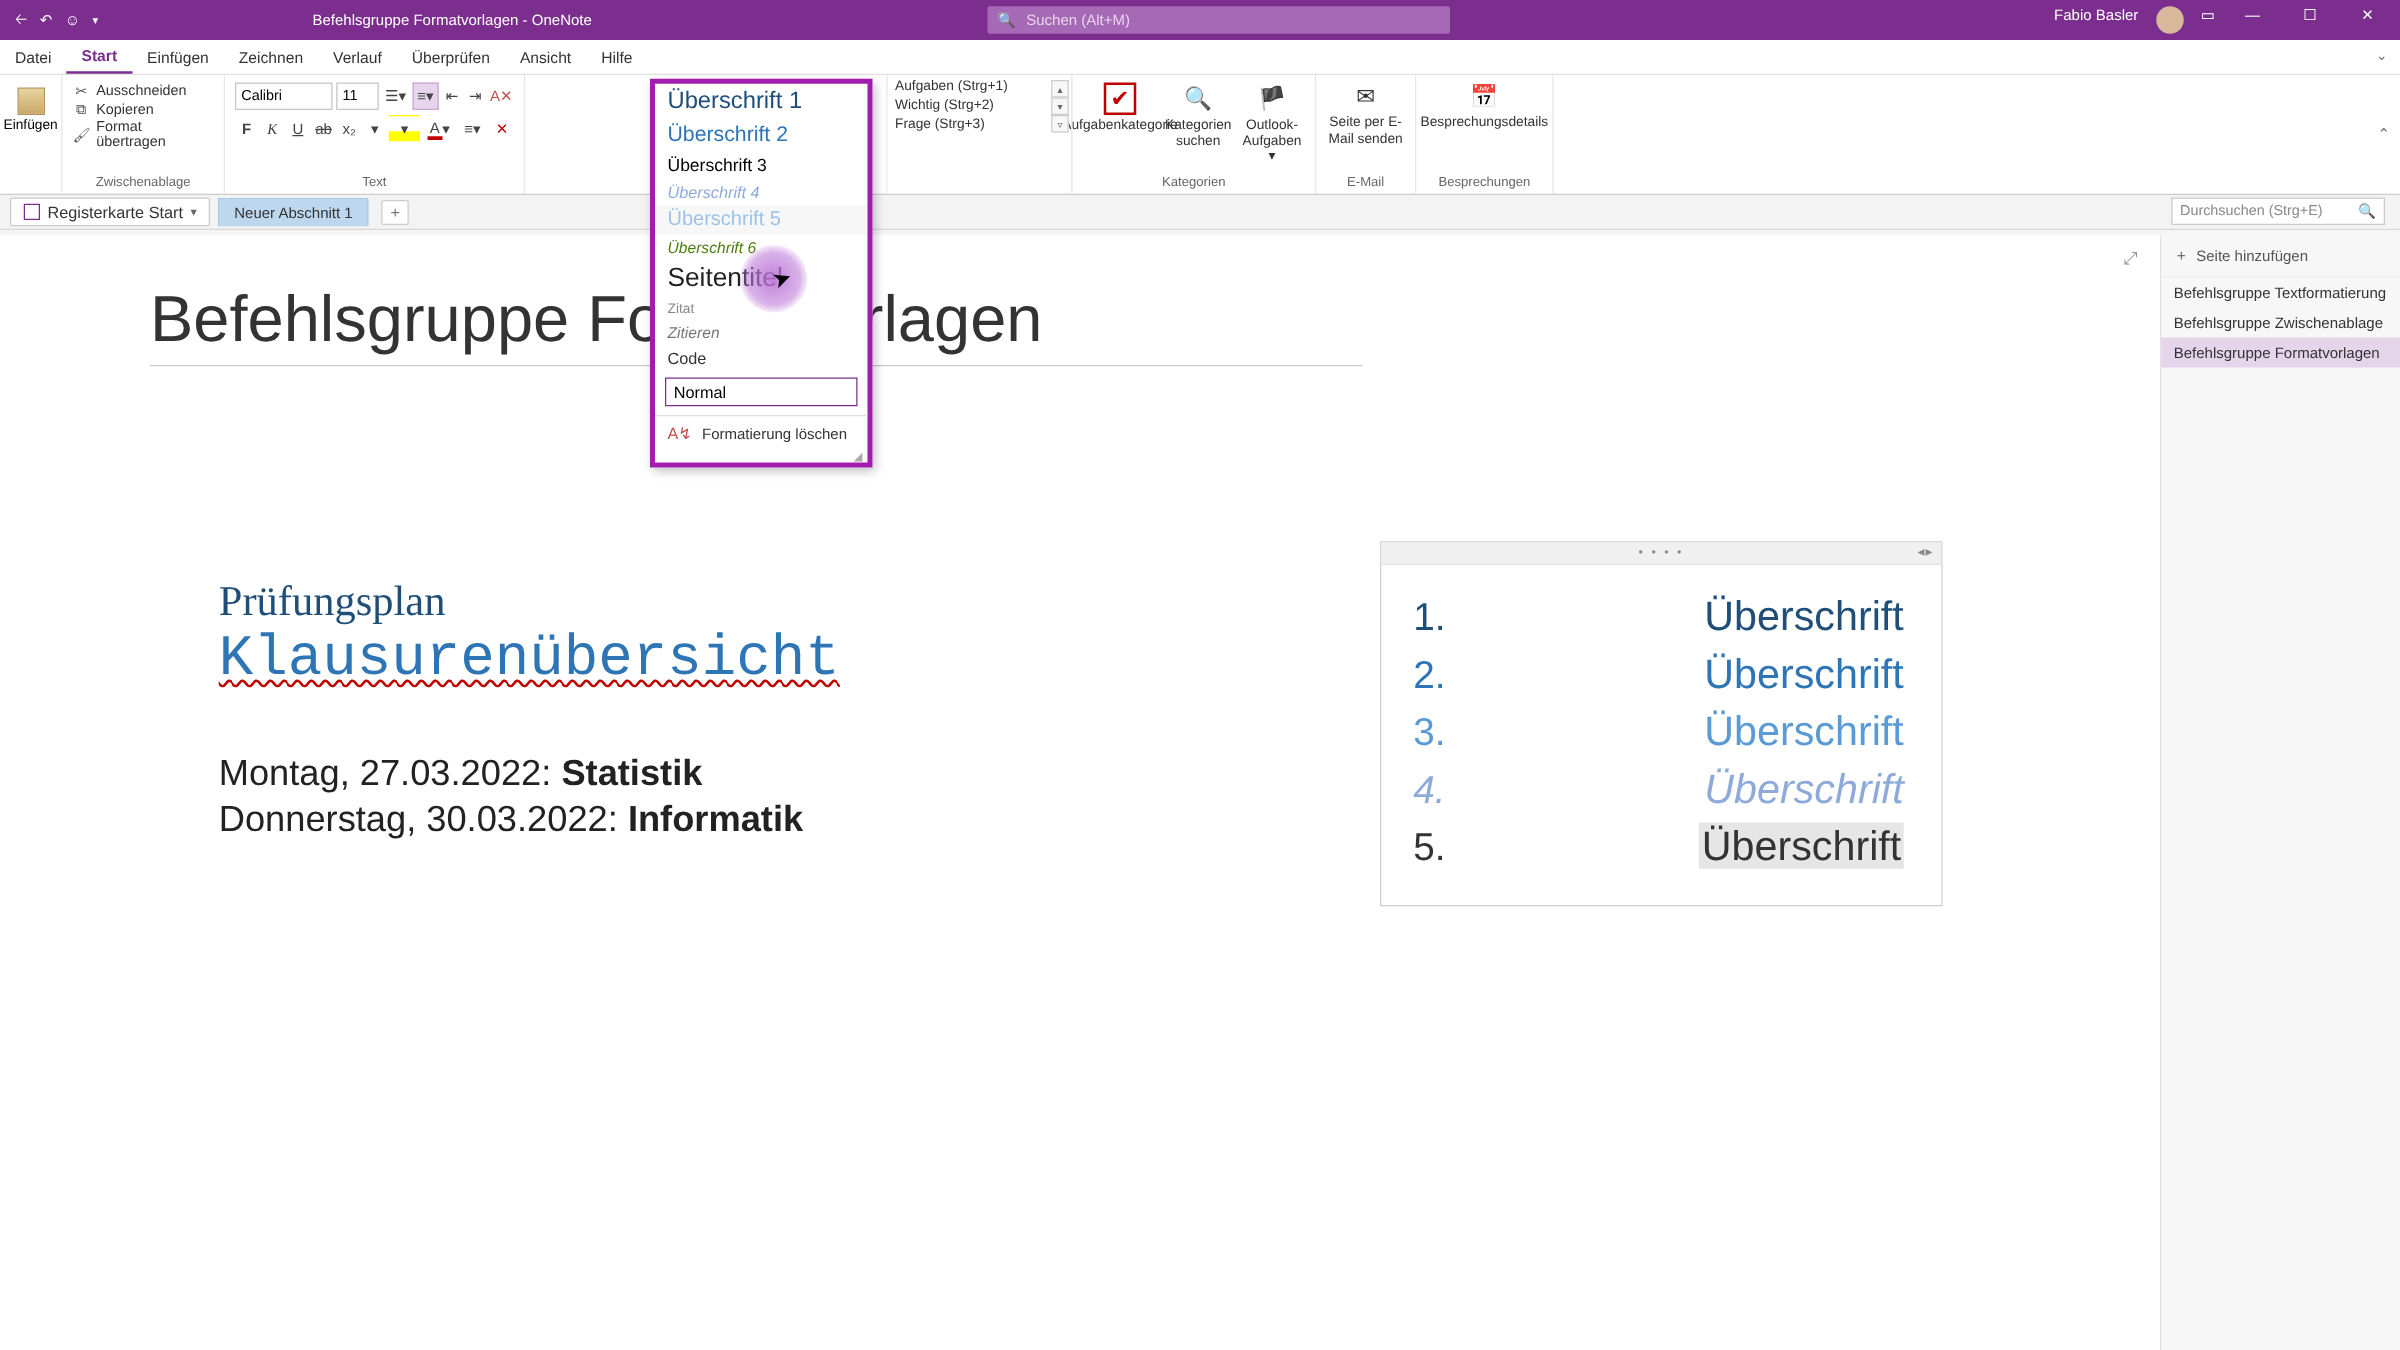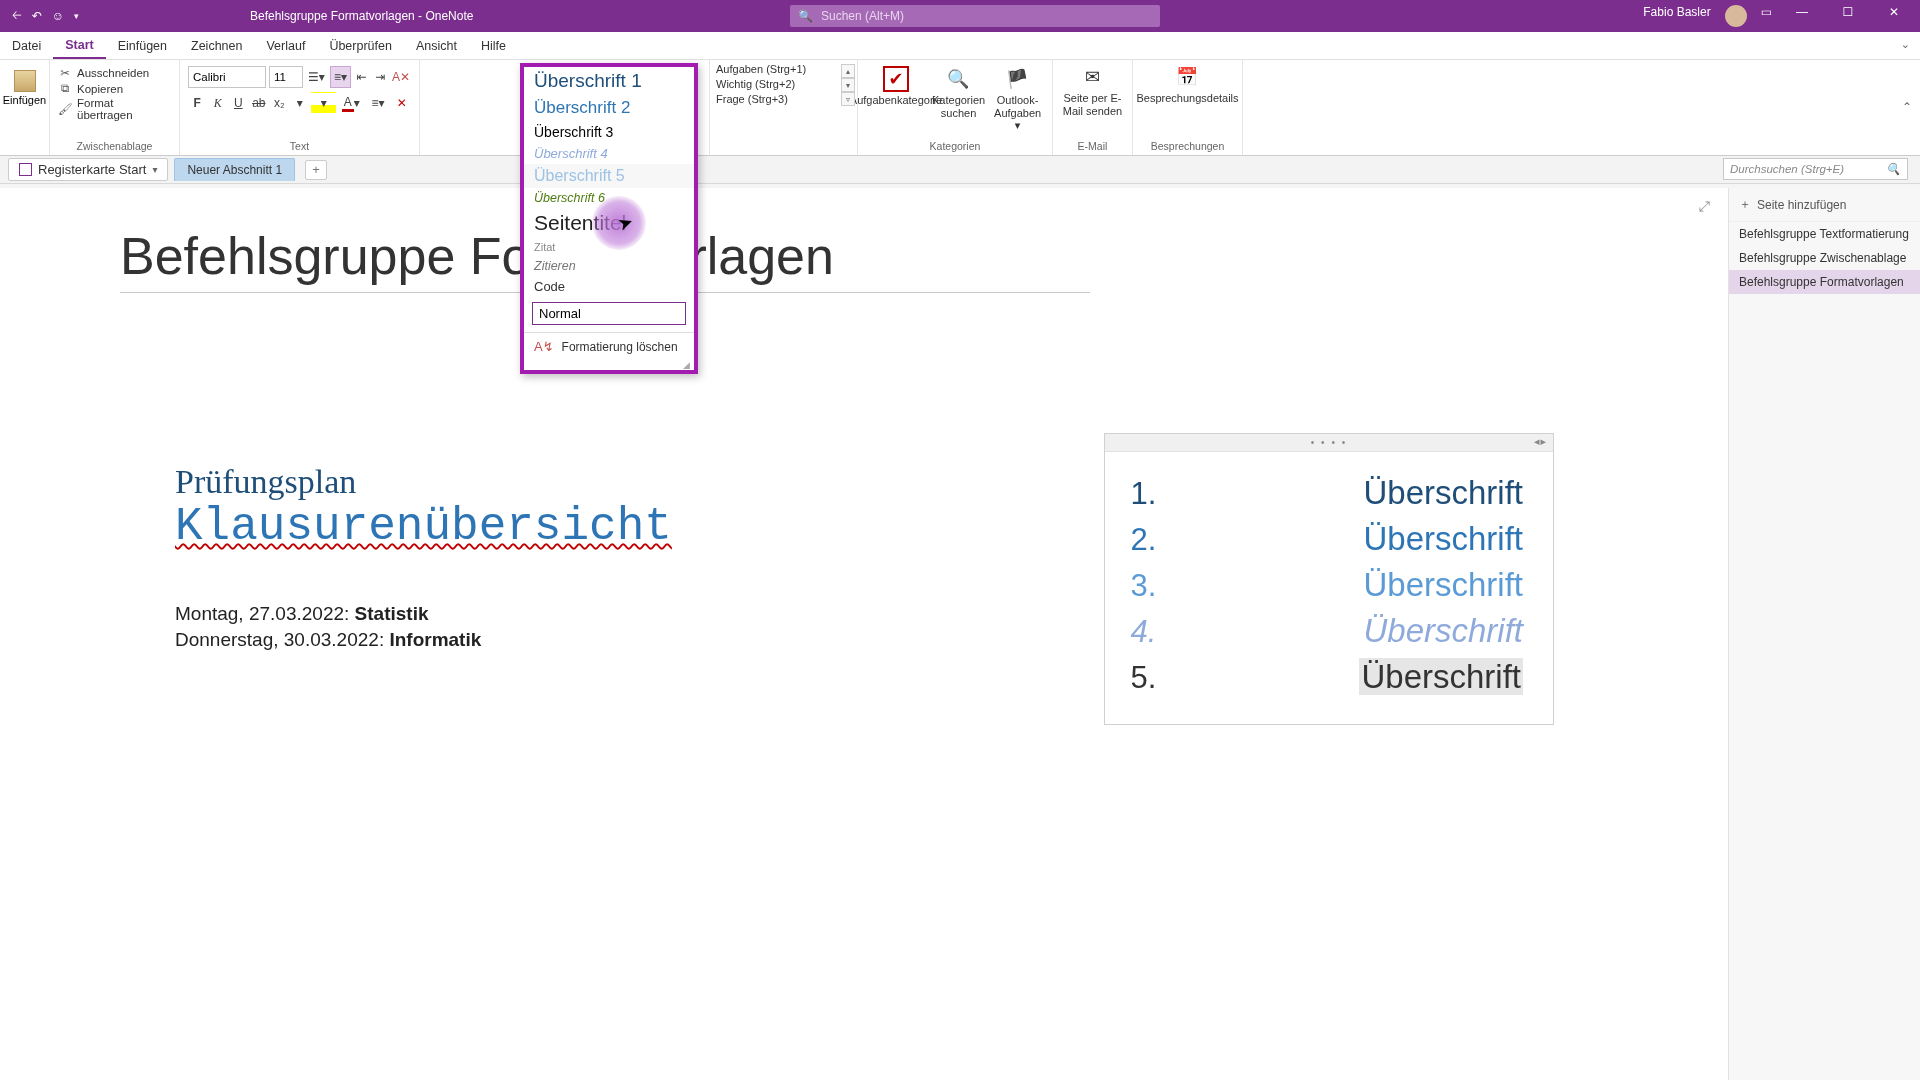--- a/index.html
+++ b/index.html
@@ -87,33 +87,33 @@
 
 .cursor-hl { position: absolute; left: 592px; top: 196px; width: 54px; height: 54px; border-radius: 50%; background: radial-gradient(circle, rgba(186,115,214,0.9) 0%, rgba(186,115,214,0.55) 55%, rgba(186,115,214,0) 75%); z-index: 60; pointer-events: none; }
 .cursor-arrow { position: absolute; left: 618px; top: 212px; z-index: 61; font-size: 18px; color: #000; transform: rotate(-20deg); pointer-events: none; }
 
 
 .tabsrow { height: 28px; background: #f3f3f3; border-bottom: 1px solid #d8d8d8; display: flex; align-items: center; padding-left: 8px; gap: 6px; position: relative; }
 .nb-name { font-size: 13px; color: #333; background: #fff; border: 1px solid #ccc; padding: 3px 10px; border-radius: 2px; display: flex; align-items: center; gap: 6px; }
 .nb-name .nb-ic { width: 13px; height: 13px; border: 1.5px solid #7b2e8e; display: inline-block; }
 .sec-tab { background: #bdd7ee; border: 1px solid #9dc3e6; border-bottom: none; padding: 4px 12px; font-size: 12px; border-radius: 2px 2px 0 0; color: #333; }
 .add-tab { width: 22px; height: 20px; border: 1px solid #ccc; background: #fff; display: flex; align-items: center; justify-content: center; font-size: 13px; color: #777; border-radius: 2px; margin-left: 4px; }
-.tabsrow .search { position: absolute; right: 12px; top: 2px; width: 185px; height: 22px; border: 1px solid #c8c8c8; background: #fff; font-size: 11.5px; color: #888; padding: 0 6px; display: flex; align-items: center; justify-content: space-between; font-style: italic; }
+.tabsrow .search { position: absolute; right: 12px; top: 2px; width: 171px; height: 22px; border: 1px solid #c8c8c8; background: #fff; font-size: 11.5px; color: #888; padding: 0 6px; display: flex; align-items: center; justify-content: space-between; }
 
 
 .page-area { position: absolute; top: 188px; left: 0; right: 0; bottom: 0; background: #fff; }
 .page-area .expand { position: absolute; right: 210px; top: 10px; color: #888; font-size: 14px; }
 .page-title-block { position: absolute; left: 120px; top: 38px; }
 .page-title { font-size: 52px; color: #333; font-family: "Calibri Light", sans-serif; font-weight: 300; }
 .title-rule { width: 970px; border-bottom: 1px solid #c8c8c8; margin-top: 6px; }
 
 .note1 { position: absolute; left: 175px; top: 275px; }
 .note1 .l1 { font-size: 34px; color: #1f4e79; font-family: "Calibri Light"; }
 .note1 .l2 { font-size: 46px; color: #2e75b6; font-family: Liberation Mono, monospace; text-decoration: underline wavy #c00000; text-decoration-thickness: 2px; text-underline-offset: 4px; }
-.note1 .l3, .note1 .l4, .note1 .l5 { font-size: 19px; color: #222; margin-top: 4px; }
+.note1 .l3, .note1 .l4, .note1 .l5 { font-size: 29px; color: #222; margin-top: 4px; }
 .note1 .l3 { margin-top: 50px; }
 .note1 b { font-weight: 700; }
 
 .note2 { position: absolute; left: 1104px; top: 245px; width: 450px; border: 1px solid #d0d0d0; background: #fff; }
 .note2 .handle { height: 18px; background: #f0f0f0; border-bottom: 1px solid #e2e2e2; position: relative; }
 .note2 .dots { position: absolute; left: 50%; transform: translateX(-50%); top: 3px; letter-spacing: 2px; color: #888; font-size: 10px; }
 .note2 .nav { position: absolute; right: 6px; top: 1px; font-size: 11px; color: #888; letter-spacing: 1px; }
 .note2 ol { padding: 18px 30px 24px 60px; }
 .note2 li { font-size: 33px; padding: 4px 0; text-align: right; }
 .note2 li::marker { font-size: 31px; color: inherit; }

